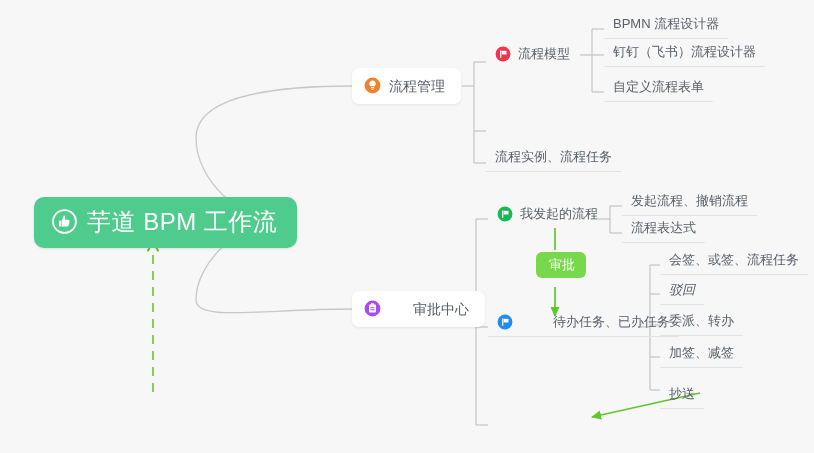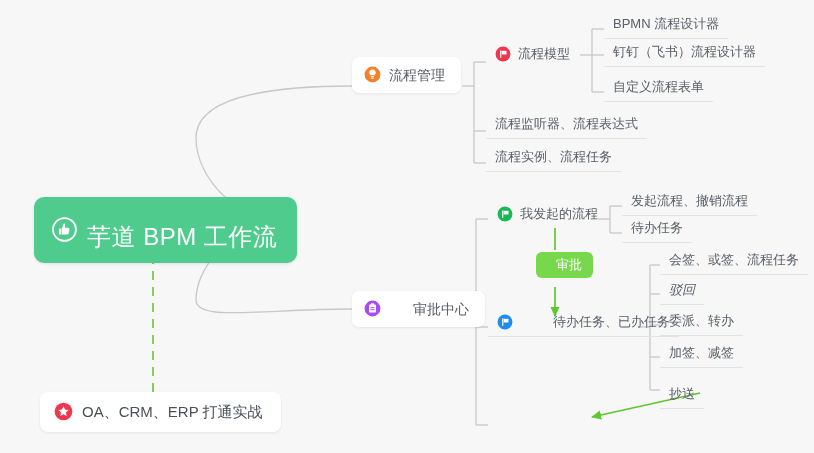--- a/index.html
+++ b/index.html
@@ -27,21 +27,20 @@
     border-radius: 10px;
     padding: 12px 20px 14px 18px;
     box-shadow: 0 1px 3px rgba(0,0,0,0.10);
     gap: 10px;
   }
   .root-label {
     color: #ffffff;
     font-size: 24px;
     letter-spacing: 0.5px;
     line-height: 1;
-    margin-top: 16px;
   }
 
   
   .card-node {
     background: #ffffff;
     border-radius: 7px;
     padding: 9px 16px 10px 12px;
     box-shadow: 0 1px 3px rgba(0,0,0,0.08);
     gap: 8px;
   }
@@ -62,21 +61,21 @@
     padding: 10px 18px 11px 14px;
     box-shadow: 0 1px 3px rgba(0,0,0,0.08);
     gap: 9px;
   }
   .bottom-label { color: #4a5058; font-size: 15px; line-height: 1; }
 
   
   .tag-node {
     background: #76d84a;
     border-radius: 6px;
-    padding: 6px 11px 7px 20px;
+    padding: 6px 11px 7px 13px;
     justify-content: center;
   }
   .tag-label { color: #ffffff; font-size: 13px; line-height: 1; }
 
   .icon { display: inline-flex; align-items: center; justify-content: center; flex: 0 0 auto; }
 </style>
 </head>
 <body>
 
 <div id="canvas">
@@ -139,21 +138,21 @@
     <span class="icon">
       <svg width="25" height="25" viewBox="0 0 24 24">
         <circle cx="12" cy="12" r="11" fill="none" stroke="#ffffff" stroke-width="1.7"></circle>
         <path d="M9.4 11.2 L11.1 6.6 C11.3 6 12.5 6.1 12.5 7 L12.5 10.2 L15.6 10.2 C16.4 10.2 17 10.9 16.8 11.7 L16.0 15.6 C15.9 16.3 15.3 16.8 14.6 16.8 L9.4 16.8 Z" fill="#ffffff"></path>
         <rect x="6.6" y="11.0" width="2.3" height="5.9" rx="0.6" fill="#ffffff"></rect>
       </svg>
     </span>
     <span class="root-label">芋道 BPM 工作流</span>
   </div>
 
-  <div class="node card-node" style="left:352px; top:57px;justify-content:space-between;">
+  <div class="node card-node" style="left:352px; top:68px;justify-content:space-between;">
     <span class="icon">
       <svg width="17" height="17" viewBox="0 0 20 20">
         <circle cx="10" cy="10" r="9.3" fill="#f2812c"></circle>
         <path d="M10 4.2 C7.7 4.2 6.2 5.9 6.2 7.8 C6.2 9.2 7.1 10.0 7.7 10.9 L12.3 10.9 C12.9 10.0 13.8 9.2 13.8 7.8 C13.8 5.9 12.3 4.2 10 4.2 Z" fill="#ffffff"></path>
         <rect x="8.0" y="11.7" width="4.0" height="1.4" rx="0.6" fill="#ffffff"></rect>
         <rect x="8.5" y="13.8" width="3.0" height="1.3" rx="0.6" fill="#ffffff"></rect>
       </svg>
     </span>
     <span class="card-label">流程管理</span>
   </div>
@@ -172,23 +171,20 @@
   <div class="node leaf-node" style="left:604px; top:12px;">
     <span class="leaf-label">BPMN 流程设计器</span>
   </div>
   <div class="node leaf-node" style="left:604px; top:40px;">
     <span class="leaf-label">钉钉（飞书）流程设计器</span>
   </div>
   <div class="node leaf-node" style="left:604px; top:75px;">
     <span class="leaf-label">自定义流程表单</span>
   </div>
 
-  <div class="node leaf-node" style="left:486px; top:112px;">
-    <span class="leaf-label">流程监听器、流程表达式</span>
-  </div>
   <div class="node leaf-node" style="left:486px; top:145px;">
     <span class="leaf-label">流程实例、流程任务</span>
   </div>
 
   <div class="node card-node" style="left:352px; top:291px;gap:32px;">
     <span class="icon">
       <svg width="17" height="17" viewBox="0 0 20 20">
         <circle cx="10" cy="10" r="9.3" fill="#a64cf0"></circle>
         <rect x="5.9" y="5.4" width="8.2" height="9.3" rx="1.1" fill="#ffffff"></rect>
         <rect x="8.0" y="3.9" width="4.0" height="2.4" rx="0.9" fill="#ffffff"></rect>
@@ -207,21 +203,21 @@
         <path d="M8.3 6.0 L14.4 6.0 L14.4 10.6 L8.3 10.6 Z" fill="#ffffff"></path>
       </svg>
     </span>
     <span class="leaf-label">我发起的流程</span>
   </div>
 
   <div class="node leaf-node" style="left:622px; top:189px;">
     <span class="leaf-label">发起流程、撤销流程</span>
   </div>
   <div class="node leaf-node" style="left:622px; top:216px;">
-    <span class="leaf-label">待办任务</span>
+    <span class="leaf-label">流程表达式</span>
   </div>
 
   <div class="node leaf-node" style="left:488px; top:310px;gap:40px;">
     <span class="icon">
       <svg width="16" height="16" viewBox="0 0 20 20">
         <circle cx="10" cy="10" r="9.3" fill="#1f8cf0"></circle>
         <rect x="6.4" y="5.3" width="1.5" height="9.6" rx="0.7" fill="#ffffff"></rect>
         <path d="M8.3 6.0 L14.4 6.0 L14.4 10.6 L8.3 10.6 Z" fill="#ffffff"></path>
       </svg>
     </span>
@@ -242,23 +238,14 @@
   </div>
   <div class="node leaf-node" style="left:660px; top:382px;">
     <span class="leaf-label">抄送</span>
   </div>
 
 
   <div class="node tag-node" style="left:536px; top:252px;">
     <span class="tag-label">审批</span>
   </div>
 
-  <div class="node bottom-card" style="left:40px; top:392px;">
-    <span class="icon">
-      <svg width="19" height="19" viewBox="0 0 20 20">
-        <circle cx="10" cy="10" r="9.3" fill="#f0364f"></circle>
-        <path d="M10 4.6 L11.6 8.0 L15.3 8.5 L12.6 11.1 L13.3 14.8 L10 13.0 L6.7 14.8 L7.4 11.1 L4.7 8.5 L8.4 8.0 Z" fill="#ffffff"></path>
-      </svg>
-    </span>
-    <span class="bottom-label">OA、CRM、ERP 打通实战</span>
-  </div>
 
 </div>
 
 </body></html>

